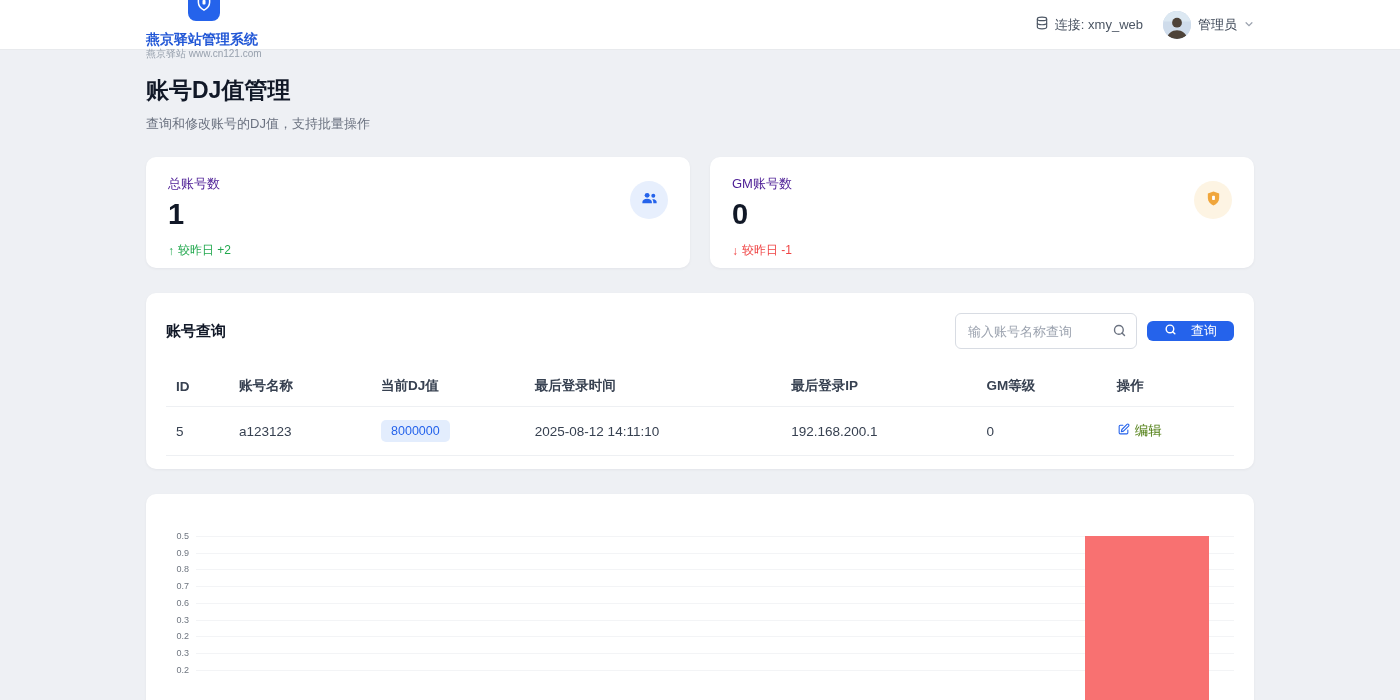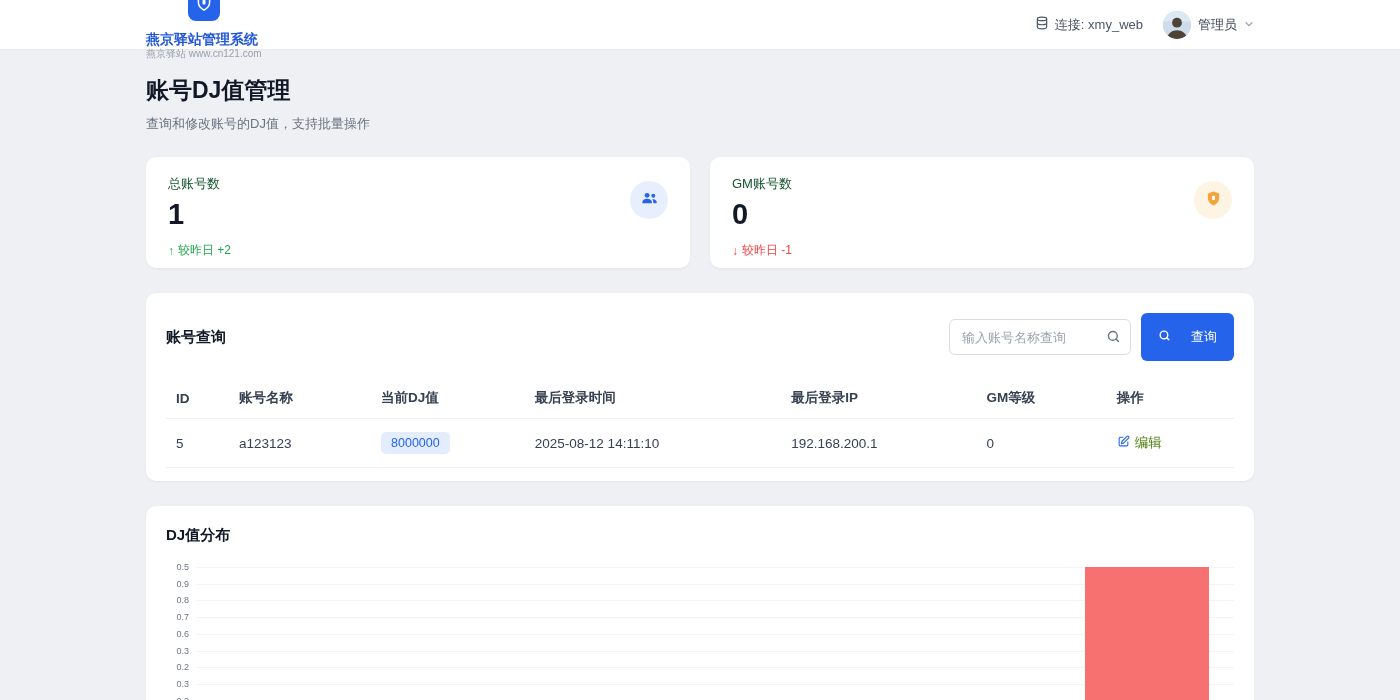--- a/index.html
+++ b/index.html
@@ -31,21 +31,21 @@
   .page-head { margin-top: 25px; }
   .page-title { font-size: 23px; font-weight: 700; color: #111827; }
   .page-sub { margin-top: 9px; font-size: 13px; color: #6b7280; }
   .card {
     background: #ffffff; border-radius: 10px;
     box-shadow: 0 1px 3px rgba(16,24,40,0.05);
   }
   
   .stats-row { display: flex; gap: 20px; margin-top: 24px; }
   .stat-card { flex: 1; position: relative; padding: 18px 22px 16px 22px; height: 111px; }
-  .stat-label { font-size: 13px; color: #14532d; }
+  .stat-label { font-size: 13px; color: #4c1d95; }
   .stat-value { font-size: 29px; font-weight: 700; color: #111827; margin-top: 5px; }
   .stat-change { margin-top: 11px; font-size: 12px; display: flex; align-items: center; gap: 4px; }
   .trend-up { color: #22a84e; }
   .trend-down { color: #ef4444; }
   .trend-arrow { font-weight: 700; }
   .stat-icon-wrap {
     position: absolute; right: 22px; top: 24px; width: 38px; height: 38px;
     border-radius: 50%; display: flex; align-items: center; justify-content: center;
   }
   .stat-icon-blue { background: #e7effd; }
@@ -57,22 +57,22 @@
   .query-tools { display: flex; align-items: center; gap: 10px; }
   .search-wrap { position: relative; }
   .search-input {
     width: 182px; height: 36px; border: 1px solid #d8dce3; border-radius: 6px;
     padding: 0 32px 0 12px; font-size: 13px; color: #374151; outline: none;
     font-family: "Liberation Sans", sans-serif;
   }
   .search-input::placeholder { color: #9ca3af; }
   .search-input-icon { position: absolute; right: 10px; top: 10px; color: #6b7280; }
   .btn-primary {
-    height: 48px; background: #2563eb; border: none; border-radius: 6px; color: #ffffff;
-    font-size: 13px; padding: 0 17px; display: flex; align-items: center; gap: 20px;
+    height: 20px; background: #2563eb; border: none; border-radius: 6px; color: #ffffff;
+    font-size: 13px; padding: 0 17px; display: flex; align-items: center; gap: 14px;
     cursor: pointer; font-family: "Liberation Sans", sans-serif;
   }
   
   table { width: 100%; border-collapse: collapse; margin-top: 17px; table-layout: fixed; }
   th {
     text-align: left; font-size: 13.5px; font-weight: 700; color: #374151;
     padding: 11px 10px; border-bottom: 1px solid #eef0f3;
   }
   td { font-size: 13.5px; color: #374151; padding: 13px 10px; border-bottom: 1px solid #eef0f3; }
   .col-1 { width: 5.9%; } .col-2 { width: 13.3%; } .col-3 { width: 14.4%; }
@@ -253,21 +253,20 @@
               </span>
               <span>编辑</span>
             </a>
           </td>
         </tr>
       </tbody>
     </table>
   </div>
 
   <div class="card chart-card">
-    <div class="section-title">DJ值分布</div>
     <div class="chart-area">
       <div class="chart-yaxis" id="chart-yaxis">
           <div class="ytick" style="top: 0%;">0.5</div>
           <div class="ytick" style="top: 10%;">0.9</div>
           <div class="ytick" style="top: 20%;">0.8</div>
           <div class="ytick" style="top: 30%;">0.7</div>
           <div class="ytick" style="top: 40%;">0.6</div>
           <div class="ytick" style="top: 50%;">0.3</div>
           <div class="ytick" style="top: 60%;">0.2</div>
           <div class="ytick" style="top: 70%;">0.3</div>

